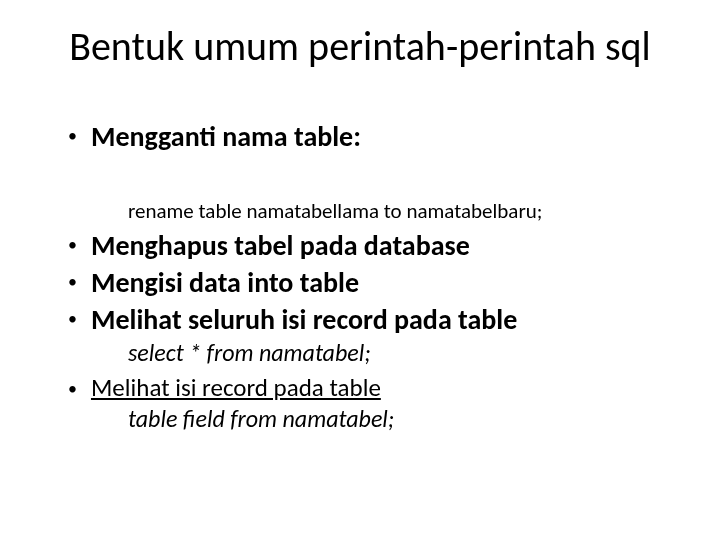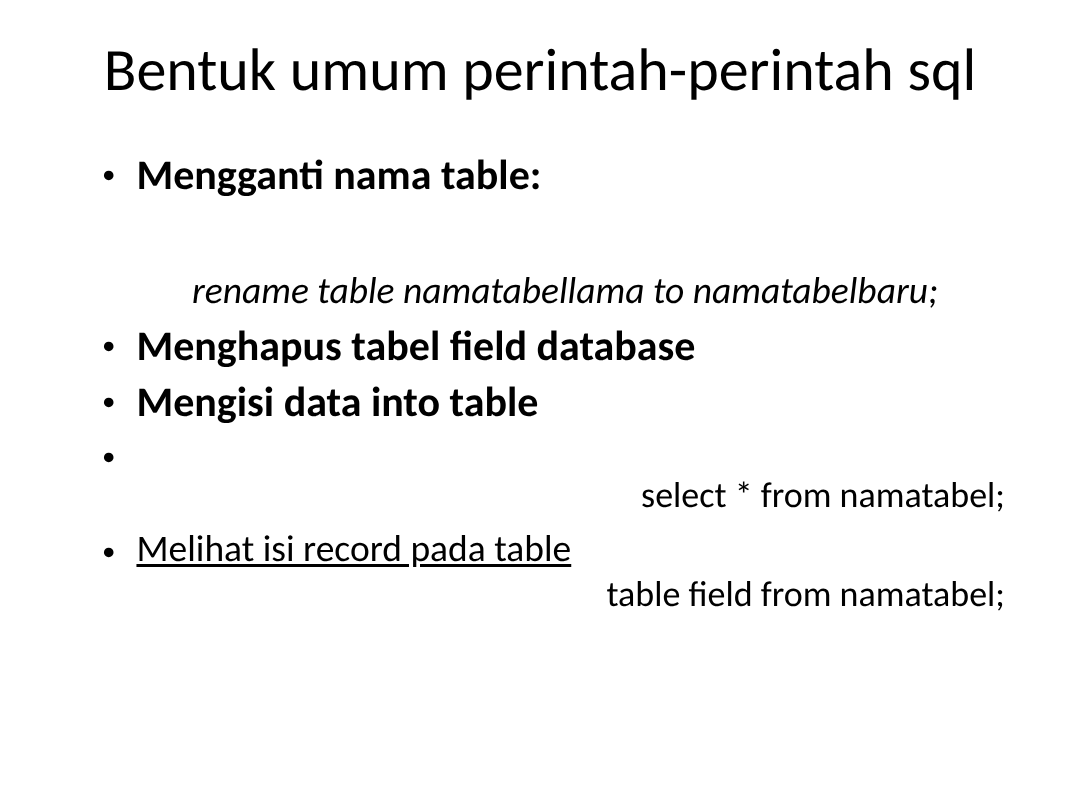--- a/index.html
+++ b/index.html
@@ -13,21 +13,21 @@
       background: #ffffff;
       font-family: Calibri, "Segoe UI", Arial, sans-serif;
       color: #000000;
       padding: 22px 50px 30px 50px;
       overflow: hidden;
     }
     .title {
       font-size: 40px;
       font-weight: 400;
       text-align: center;
-      margin-bottom: 28px;
+      margin-bottom: 48px;
       letter-spacing: 0px;
     }
     .content {
       margin-left: 18px;
     }
     .bullet-row {
       display: flex;
       align-items: flex-start;
       margin-bottom: 2px;
     }
@@ -41,60 +41,60 @@
       font-size: 28px;
       line-height: 1.25;
       font-weight: bold;
     }
     .bullet-text-sm {
       font-size: 25px;
       line-height: 1.25;
       text-decoration: underline;
     }
     .code-line {
-      font-size: 25px;
-      font-style: italic;
+      font-size: 21px;
       margin-left: 60px;
       margin-bottom: 4px;
       line-height: 1.25;
       margin-top: 44px;
     }
     .code-line-sm {
       font-size: 24px;
+      font-style: italic;
       margin-left: 60px;
       margin-bottom: 4px;
       line-height: 1.2;
-      text-align: right;
     }
   </style>
 </head>
 <body>
 
 <h1 class="title">Bentuk umum perintah-perintah sql</h1>
 
 <div class="content">
 
   <div class="bullet-row">
     <span class="bullet">•</span>
     <span class="bullet-text">Mengganti nama table:</span>
   </div>
   <div class="code-line">rename table namatabellama to namatabelbaru;</div>
 
   <div class="bullet-row">
     <span class="bullet">•</span>
-    <span class="bullet-text">Menghapus tabel field database</span>
+    <span class="bullet-text">Menghapus tabel pada database</span>
   </div>
 
   <div class="bullet-row">
     <span class="bullet">•</span>
     <span class="bullet-text">Mengisi data into table</span>
   </div>
 
   <div class="bullet-row">
     <span class="bullet">•</span>
+    <span class="bullet-text">Melihat seluruh isi record pada table</span>
   </div>
   <div class="code-line-sm">select * from namatabel;</div>
 
   <div class="bullet-row">
     <span class="bullet">•</span>
     <span class="bullet-text-sm">Melihat isi record pada table</span>
   </div>
   <div class="code-line-sm">table field from namatabel;</div>
 
 </div>

